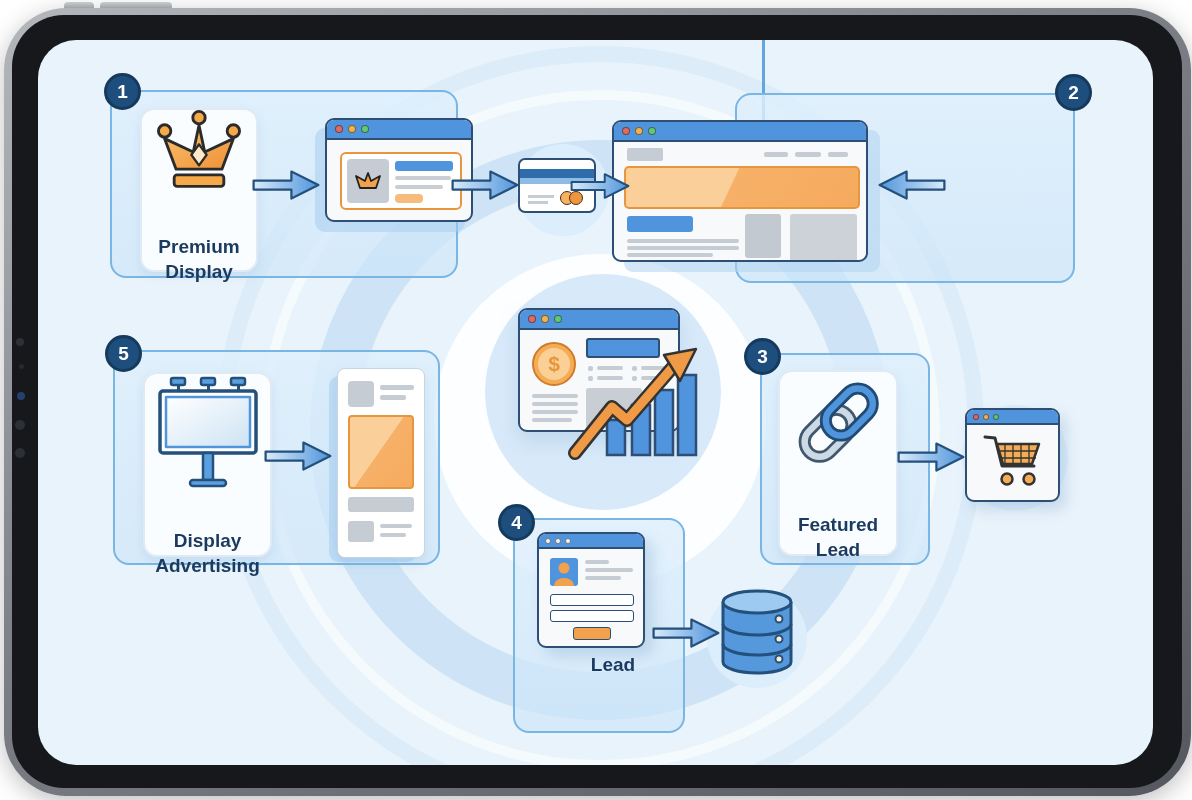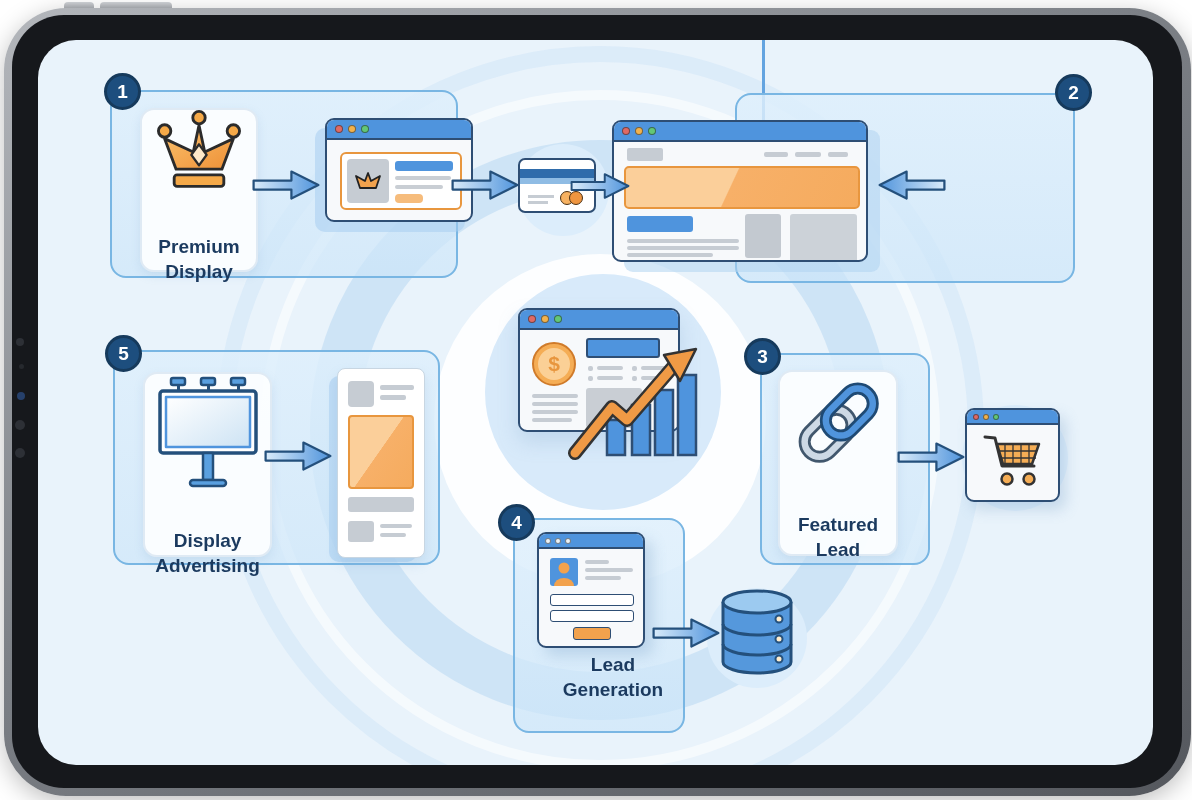--- a/index.html
+++ b/index.html
@@ -262,21 +262,20 @@
       </div>
       <div class="gline" style="left:46px;top:26px;width:24px;height:4px"></div>
       <div class="gline" style="left:46px;top:34px;width:48px;height:4px"></div>
       <div class="gline" style="left:46px;top:42px;width:36px;height:4px"></div>
       <div class="abs" style="left:11px;top:60px;width:84px;height:12px;background:#fff;border:1.5px solid #2e4e74;border-radius:3px"></div>
       <div class="abs" style="left:11px;top:76px;width:84px;height:12px;background:#fff;border:1.5px solid #2e4e74;border-radius:3px"></div>
       <div class="abs" style="left:34px;top:93px;width:38px;height:13px;background:#f2a24d;border:1.5px solid #2e4e74;border-radius:3px"></div>
     </div>
     <div class="step-label abs" style="left:489px;top:612px;width:172px;z-index:4">
       <span>Lead</span>
-        <span>Generation</span>
     </div>
 
     <svg class="abs" style="left:677px;top:546px;z-index:4" width="84" height="94" viewBox="0 0 84 94">
       <path d="M8 16 v60 a34 11 0 0 0 68 0 v-60" fill="#5598dc" stroke="#24507c" stroke-width="3"></path>
       <ellipse cx="42" cy="16" rx="34" ry="11" fill="#9ccaf0" stroke="#24507c" stroke-width="3"></ellipse>
       <path d="M8 38 a34 11 0 0 0 68 0" fill="none" stroke="#24507c" stroke-width="3"></path>
       <path d="M8 58 a34 11 0 0 0 68 0" fill="none" stroke="#24507c" stroke-width="3"></path>
       <circle cx="64" cy="33" r="3.5" fill="#ffeccc" stroke="#24507c" stroke-width="2"></circle>
       <circle cx="64" cy="53" r="3.5" fill="#ffeccc" stroke="#24507c" stroke-width="2"></circle>
       <circle cx="64" cy="73" r="3.5" fill="#ffeccc" stroke="#24507c" stroke-width="2"></circle>

